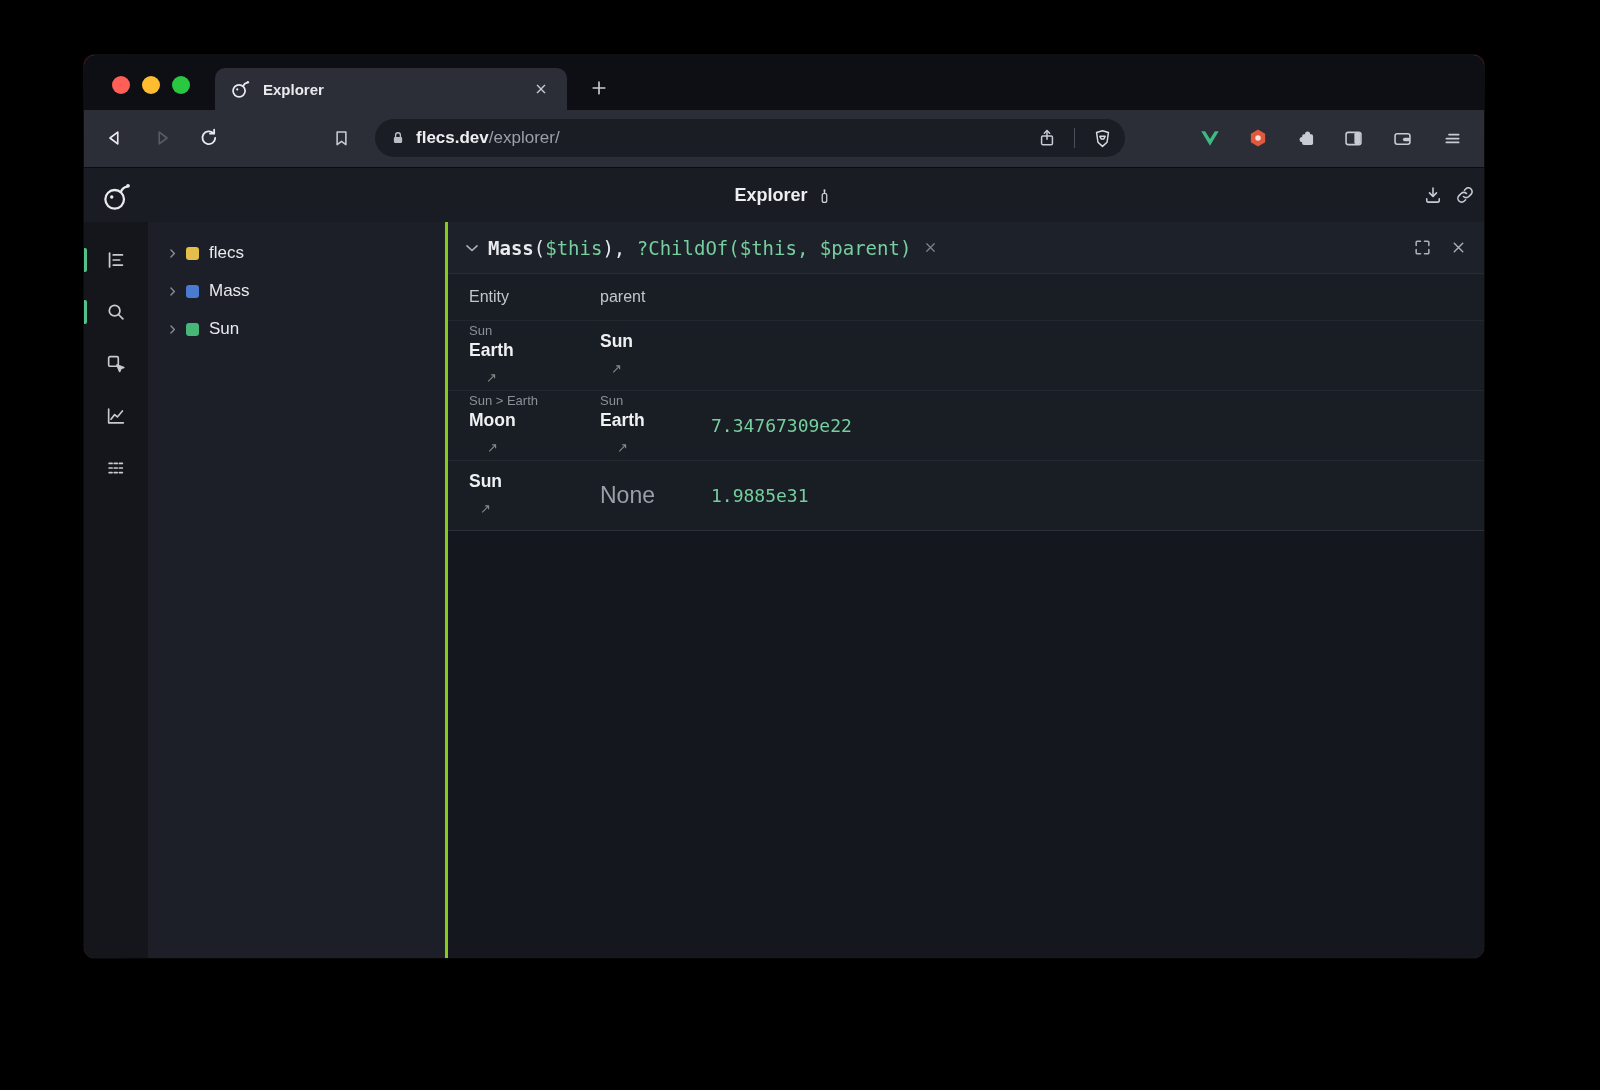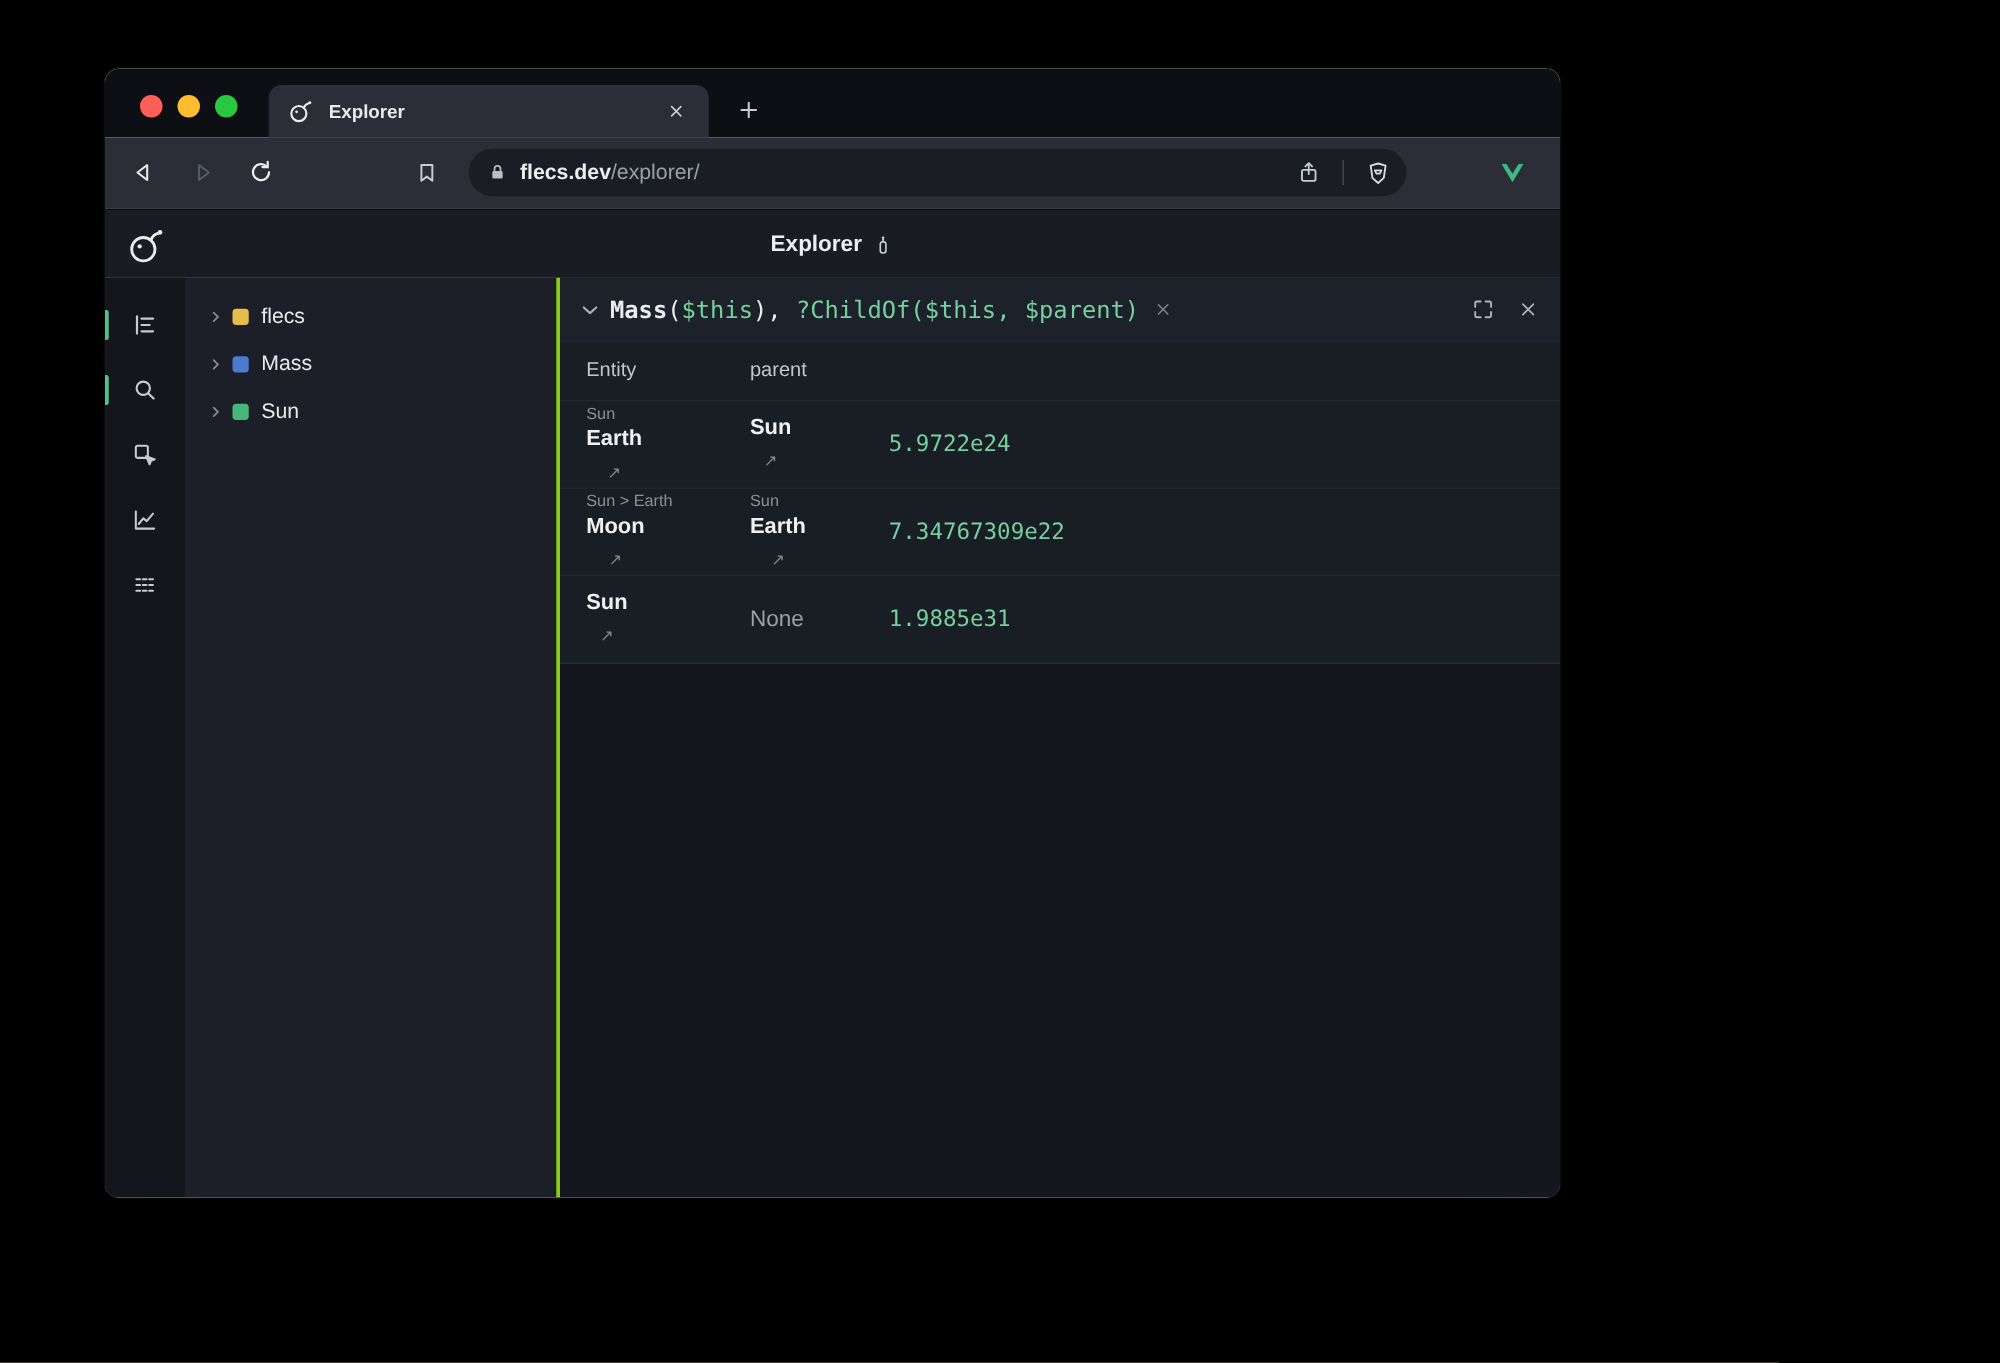--- a/index.html
+++ b/index.html
@@ -1,20 +1,20 @@
 <!DOCTYPE html>
 <html style="--accent: #54c08a; --value-green: #76cf9e; --traffic-red: #ff5f57; --traffic-yellow: #febc2e; --traffic-green: #28c840; --vue-green: #3fb984; --hexagon-orange: #e1593c; --flecs-square: #e5bd4a; --mass-square: #4a7bd0; --sun-square: #47b678;"><head>
 <meta charset="utf-8">
 <style>
   * { margin:0; padding:0; box-sizing:border-box; }
   html,body { width:1600px; height:1090px; background:#000; font-family:"Liberation Sans", sans-serif; overflow:hidden; }
   svg { display:block; }
   .window {
-    position:absolute; left:84px; top:55px; width:1164px; height:903px;
-    background:#fef9c3; border-radius:11px; overflow:hidden;
+    position:absolute; left:84px; top:55px; width:1400px; height:903px;
+    background:#ef4444; border-radius:11px; overflow:hidden;
     box-shadow:0 30px 80px rgba(0,0,0,.8), 0 0 0 1px rgba(255,255,255,.08);
     display:flex; flex-direction:column;
   }
   
   .tabstrip { position:relative; height:55px; background:#0d0f14; flex:0 0 auto; }
   .traffic { position:absolute; left:28px; top:21px; display:flex; gap:12px; }
   .tl { width:18px; height:18px; border-radius:50%; }
   .tab { position:absolute; left:131px; bottom:0; width:352px; height:42px; background:#2b2e37;
          border-radius:10px 10px 0 0; display:flex; align-items:center; padding:0 14px; }
   .tab-fav { width:22px; height:22px; margin-right:12px; color:#e8eaed; }
@@ -70,21 +70,21 @@
   .qh-btn { width:24px; height:24px; color:#aeb3bc; }
   .qtable { background:#191d24; border-bottom:1px solid #2a2f39; flex:0 0 auto; }
   .thead, .trow { display:grid; grid-template-columns:131px 111px 1fr; padding-left:21px; align-items:center; }
   .thead { height:46px; color:#c2c6cd; font-size:16px; }
   .trow { height:70px; border-top:1px solid #232730; }
   .epath { font-size:13px; color:#8a9097; line-height:17px; }
   .epath:empty { display:none; }
   .ename { font-size:17.5px; font-weight:700; color:#eef0f2; line-height:23px;
            display:inline-flex; align-items:center; gap:5px; cursor:pointer;flex-direction:column; }
   .goto { font-size:13px; font-weight:400; color:#7e8d86; transform:translateY(-1px); }
-  .none { font-size:18px; color:#9aa0a8; }
+  .none { font-size:23px; color:#9aa0a8; }
   .mass { font-family:"DejaVu Sans Mono", monospace; font-size:18px; color:var(--value-green,#76cf9e); }
 </style>
 </head>
 <body>
 
 <div class="window">
 
   <div class="tabstrip">
     <div class="traffic">
       <div class="tl" style="background: rgb(255, 95, 87);"></div>
@@ -350,21 +350,20 @@
                 <span class="goto">↗</span>
               </div>
           </div>
           <div>
             
             <div class="ename">
                 <span>Sun</span>
                 <span class="goto">↗</span>
               </div>
           </div>
-          <div><span class="mass">5.9722e24</span></div>
         </div>
 
         <div class="trow">
           <div>
             <div class="epath">Sun &gt; Earth</div>
             <div class="ename">
                 <span>Moon</span>
                 <span class="goto">↗</span>
               </div>
           </div>

